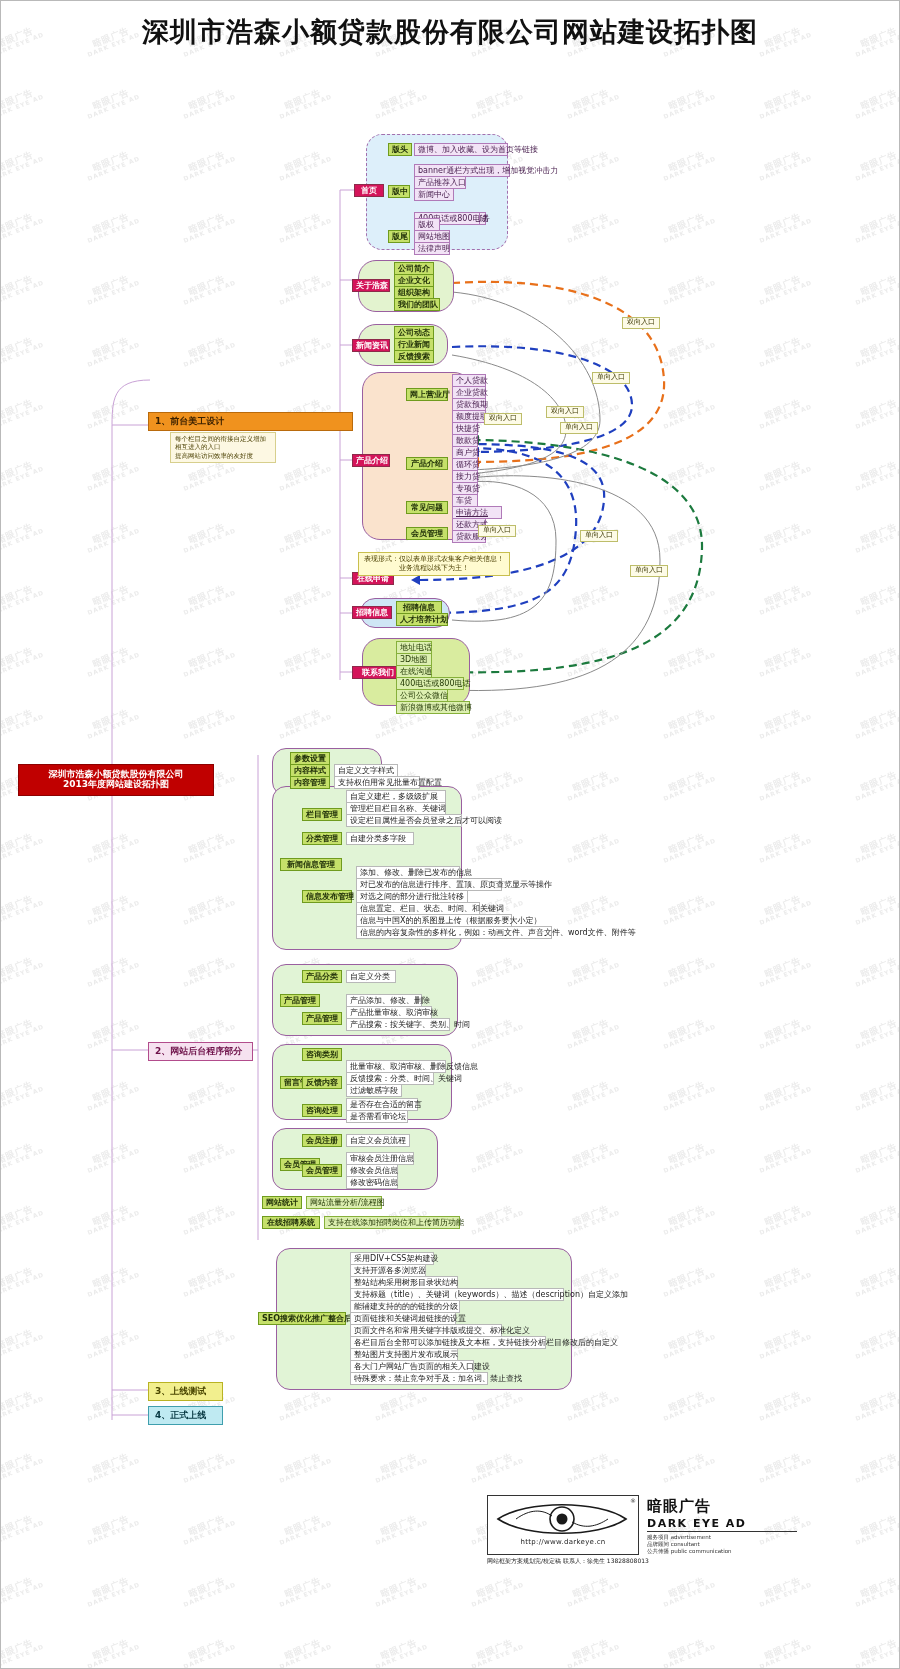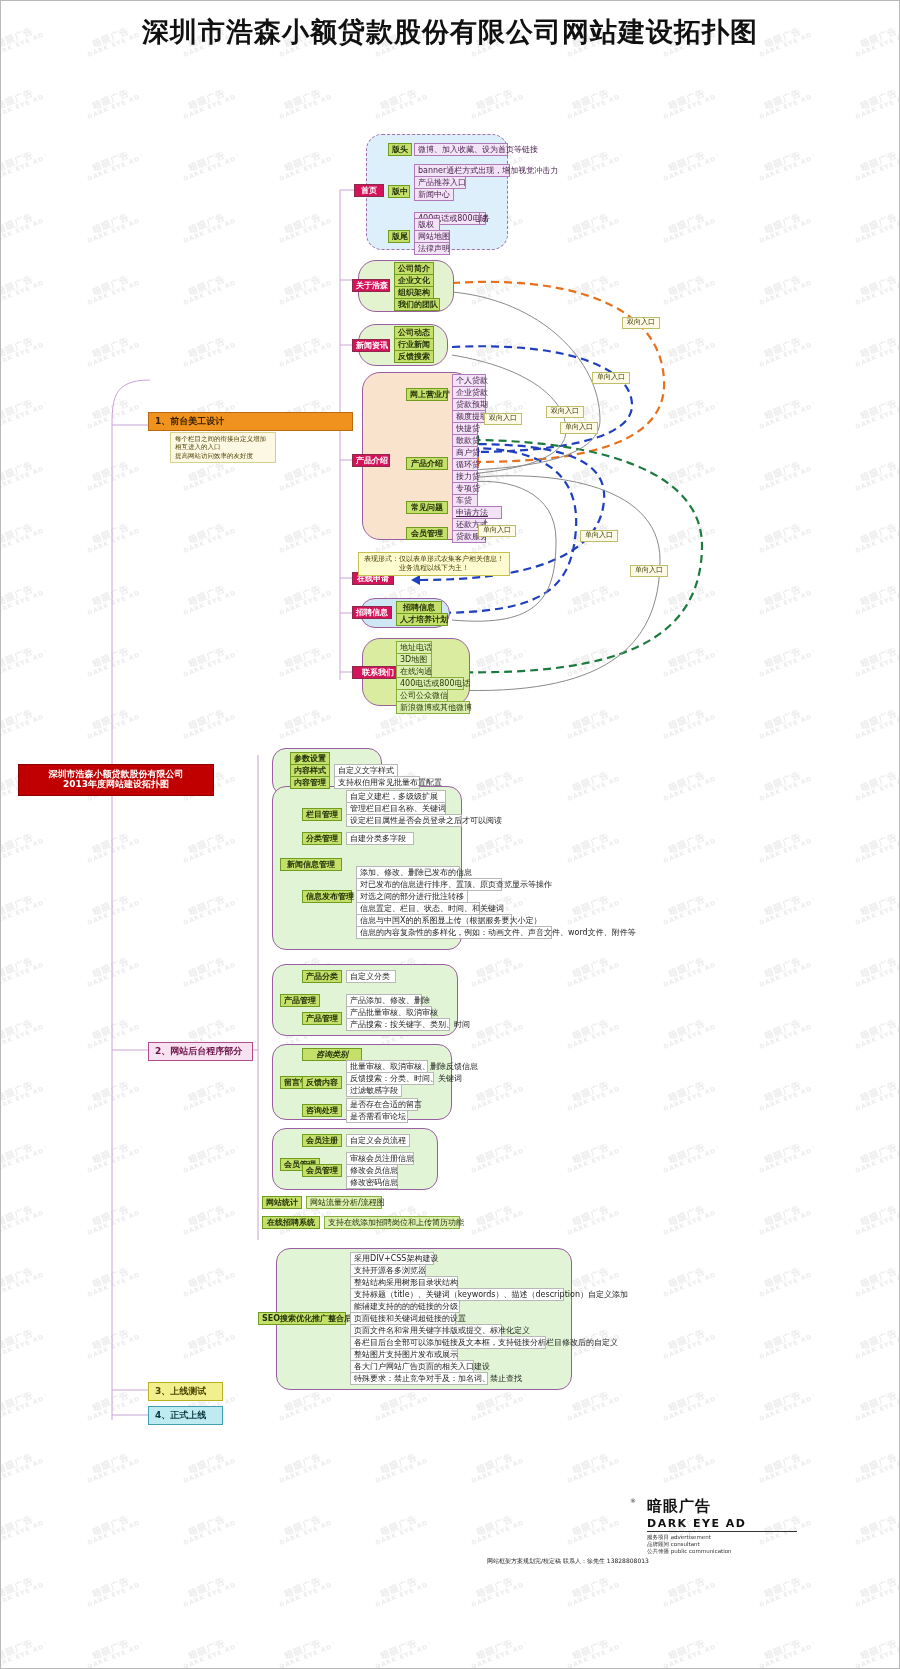--- a/index.html
+++ b/index.html
@@ -552,23 +552,23 @@
 <div class="node n-green" style="left:280px;top:994px;width:40px;">产品管理</div>
 <div class="node n-green" style="left:302px;top:970px;width:40px;">产品分类</div>
 <div class="node n-white" style="left:346px;top:970px;width:50px;">自定义分类</div>
 <div class="node n-green" style="left:302px;top:1012px;width:40px;">产品管理</div>
 <div class="node n-white" style="left:346px;top:994px;width:76px;">产品添加、修改、删除</div>
 <div class="node n-white" style="left:346px;top:1006px;width:86px;">产品批量审核、取消审核</div>
 <div class="node n-white" style="left:346px;top:1018px;width:104px;">产品搜索：按关键字、类别、时间</div>
 
 <div class="hull hull-mint" style="left:272px;top:1044px;width:180px;height:76px;"></div>
 <div class="node n-green" style="left:280px;top:1076px;width:40px;">留言管理</div>
-<div class="node n-green" style="left:302px;top:1048px;width:60px;font-style:italic;">咨询类别</div>
+<div class="node n-green" style="left:302px;top:1048px;width:40px;">咨询类别</div>
 <div class="node n-green" style="left:302px;top:1076px;width:40px;">反馈内容</div>
-<div class="node n-white" style="left:346px;top:1060px;width:82px;">批量审核、取消审核、删除反馈信息</div>
+<div class="node n-white" style="left:346px;top:1060px;width:100px;">批量审核、取消审核、删除反馈信息</div>
 <div class="node n-white" style="left:346px;top:1072px;width:88px;">反馈搜索：分类、时间、关键词</div>
 <div class="node n-white" style="left:346px;top:1084px;width:56px;">过滤敏感字段</div>
 <div class="node n-green" style="left:302px;top:1104px;width:40px;">咨询处理</div>
 <div class="node n-white" style="left:346px;top:1098px;width:72px;">是否存在合适的留言</div>
 <div class="node n-white" style="left:346px;top:1110px;width:62px;">是否需看审论坛</div>
 
 <div class="hull hull-mint" style="left:272px;top:1128px;width:166px;height:62px;"></div>
 <div class="node n-green" style="left:280px;top:1158px;width:40px;">会员管理</div>
 <div class="node n-green" style="left:302px;top:1134px;width:40px;">会员注册</div>
 <div class="node n-white" style="left:346px;top:1134px;width:64px;">自定义会员流程</div>
@@ -590,20 +590,30 @@
 <div class="node n-white" style="left:350px;top:1288px;width:214px;">支持标题（title）、关键词（keywords）、描述（description）自定义添加</div>
 <div class="node n-white" style="left:350px;top:1300px;width:110px;">能辅建支持的的的链接的分级</div>
 <div class="node n-white" style="left:350px;top:1312px;width:106px;">页面链接和关键词超链接的设置</div>
 <div class="node n-white" style="left:350px;top:1324px;width:152px;">页面文件名和常用关键字排版或提交、标准化定义</div>
 <div class="node n-white" style="left:350px;top:1336px;width:196px;">各栏目后台全部可以添加链接及文本框，支持链接分析栏目修改后的自定义</div>
 <div class="node n-white" style="left:350px;top:1348px;width:108px;">整站图片支持图片发布或展示</div>
 <div class="node n-white" style="left:350px;top:1360px;width:124px;">各大门户网站广告页面的相关入口建设</div>
 <div class="node n-white" style="left:350px;top:1372px;width:138px;">特殊要求：禁止竞争对手及：加名词、禁止查找</div>
 
 <div id="footer">
+  <div id="logo-box">
+    <svg id="logo-eye" viewBox="0 0 132 34">
+      <path d="M2,17 C30,-2 102,-2 130,17 C102,36 30,36 2,17 Z" fill="none" stroke="#1a1a1a" stroke-width="1.6"></path>
+      <circle cx="66" cy="17" r="12" fill="none" stroke="#1a1a1a" stroke-width="1.6"></circle>
+      <circle cx="66" cy="17" r="5.5" fill="#1a1a1a"></circle>
+      <path d="M20,17 C34,7 46,7 56,14" fill="none" stroke="#1a1a1a" stroke-width="1"></path>
+      <path d="M76,20 C88,27 100,25 112,17" fill="none" stroke="#1a1a1a" stroke-width="1"></path>
+    </svg>
+    <div id="logo-url">http://www.darkeye.cn</div>
+  </div>
   <div class="reg">®</div>
   <div id="logo-cn">暗眼广告</div>
   <div id="logo-en">DARK EYE AD</div>
   <div id="logo-line"></div>
   <div class="logo-sub" style="top:39px;">服务项目  advertisement</div>
   <div class="logo-sub" style="top:46px;">品牌顾问  consultant</div>
   <div class="logo-sub" style="top:53px;">公共传播  public communication</div>
   <div id="footer-note">网站框架方案规划完/校定稿   联系人：徐先生  13828808013</div>
 </div>
 

